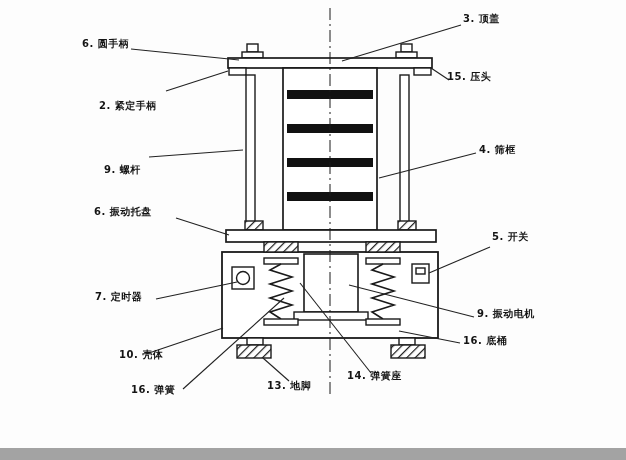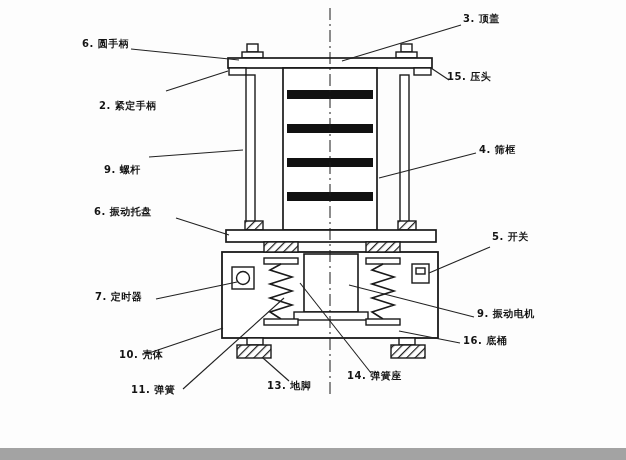--- a/index.html
+++ b/index.html
@@ -123,21 +123,21 @@
     <div class="part-label" style="left:82px;top:38px;">6. 圆手柄</div>
     <div class="part-label" style="left:99px;top:100px;">2. 紧定手柄</div>
     <div class="part-label" style="left:463px;top:13px;">3. 顶盖</div>
     <div class="part-label" style="left:479px;top:144px;">4. 筛框</div>
     <div class="part-label" style="left:492px;top:231px;">5. 开关</div>
     <div class="part-label" style="left:477px;top:308px;">9. 振动电机</div>
     <div class="part-label" style="left:95px;top:291px;">7. 定时器</div>
     <div class="part-label" style="left:94px;top:206px;">6. 振动托盘</div>
     <div class="part-label" style="left:104px;top:164px;">9. 螺杆</div>
     <div class="part-label" style="left:99px;top:349px;margin-left:20px;">10. 壳体</div>
-    <div class="part-label" style="left:131px;top:384px;">11. 弹簧</div>
+    <div class="part-label" style="left:131px;top:384px;">16. 弹簧</div>
     <div class="part-label" style="left:463px;top:335px;">16. 底桶</div>
     <div class="part-label" style="left:267px;top:380px;text-align:center;">13. 地脚</div>
     <div class="part-label" style="left:347px;top:370px;">14. 弹簧座</div>
     <div class="part-label" style="left:447px;top:71px;">15. 压头</div>
   </div>
 
   <div class="footer-bar"></div>
 </div>
 
 </body></html>

